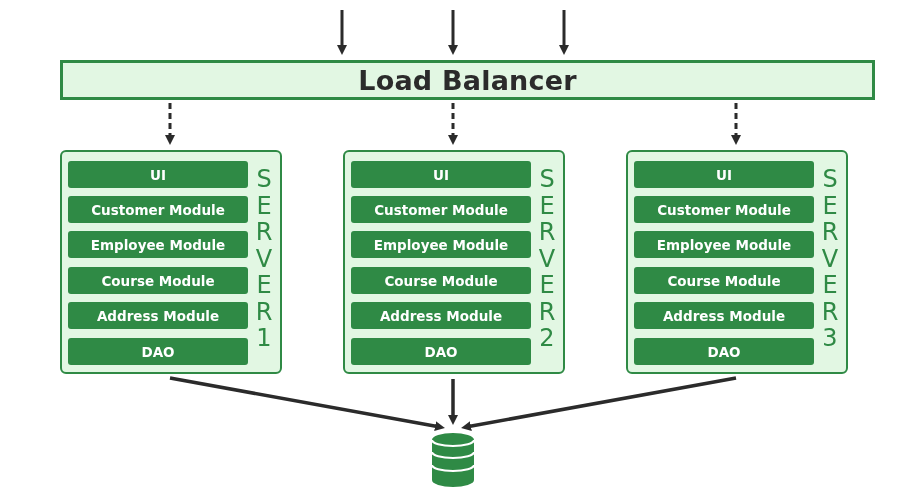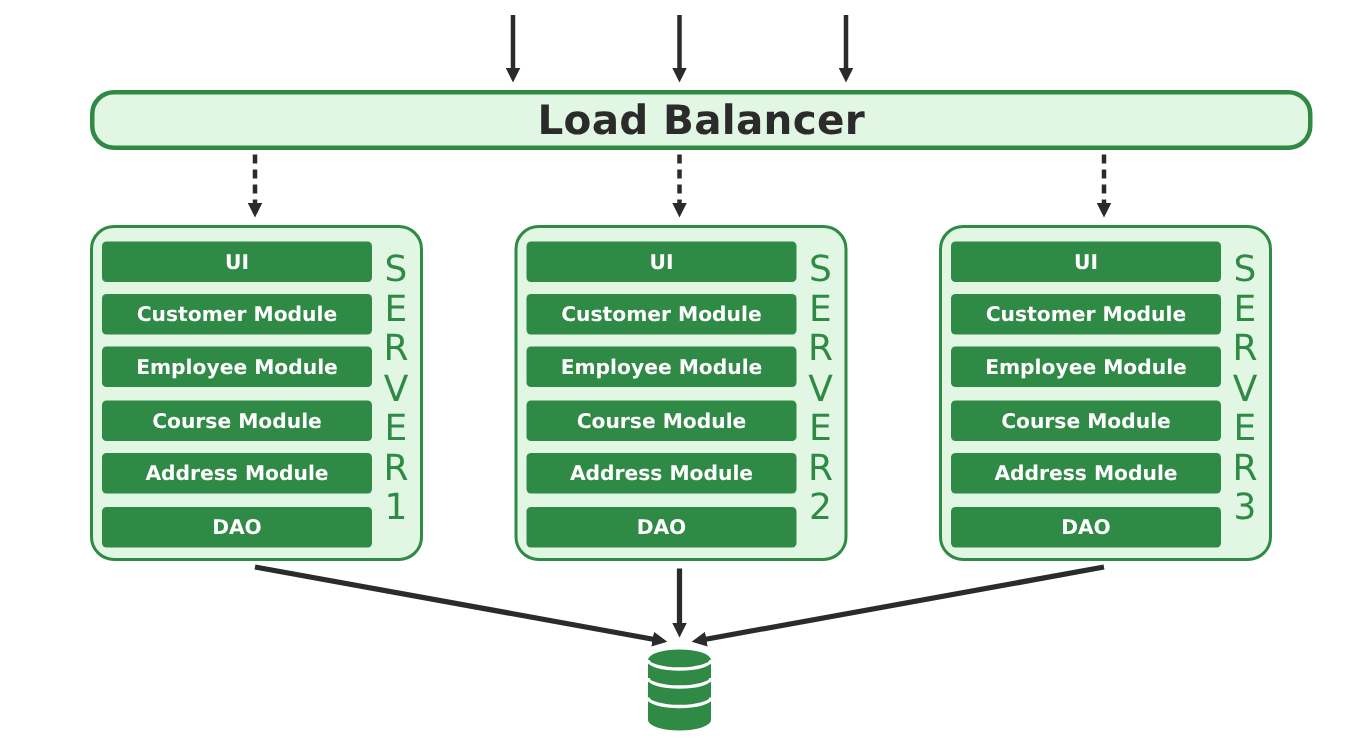--- a/index.html
+++ b/index.html
@@ -1,27 +1,27 @@
 <!DOCTYPE html>
 <html><head>
 <meta charset="utf-8">
 <style>
   html, body { margin: 0; padding: 0; background: #ffffff; }
   body { width: 907px; height: 500px; position: relative; overflow: hidden;
          font-family: "DejaVu Sans", sans-serif; }
   #canvas { position: absolute; left: 0; top: 0; width: 907px; height: 500px; }
   .lb {
     position: absolute; left: 60px; top: 60px; width: 815px; height: 40px;
-    background: #e2f7e3; border: 3px solid #2f8a45; border-radius: 16px;
+    background: #e2f7e3; border: 3px solid #2f8a45; border-radius: 0;
     box-sizing: border-box; display: flex; align-items: center; justify-content: center;
     font-size: 27px; font-weight: bold; color: #2b2b2b; letter-spacing: 0.2px;
   }
   .server {
     position: absolute; top: 150px; width: 222px; height: 224px;
-    background: #e2f7e3; border: 2px solid #2f8a45; border-radius: 16px;
+    background: #e2f7e3; border: 2px solid #2f8a45; border-radius: 6px;
     box-sizing: border-box;
   }
   .module {
     position: absolute; left: 6px; width: 180px; height: 27px;
     background: #2f8a45; color: #ffffff; border-radius: 3px;
     display: flex; align-items: center; justify-content: center;
     font-size: 13.5px; font-weight: bold; white-space: nowrap;
   }
   .vlabel {
     position: absolute; right: 4px; top: 14px; width: 24px;

